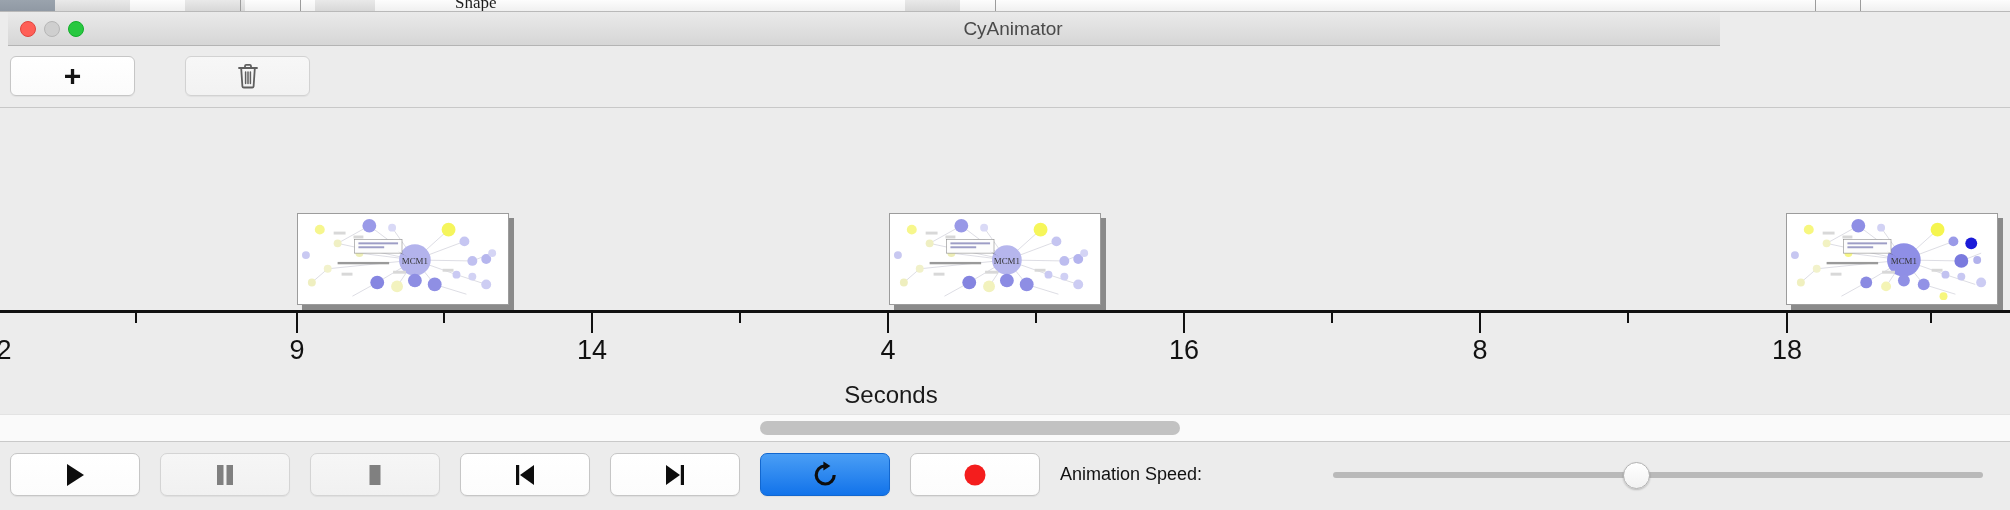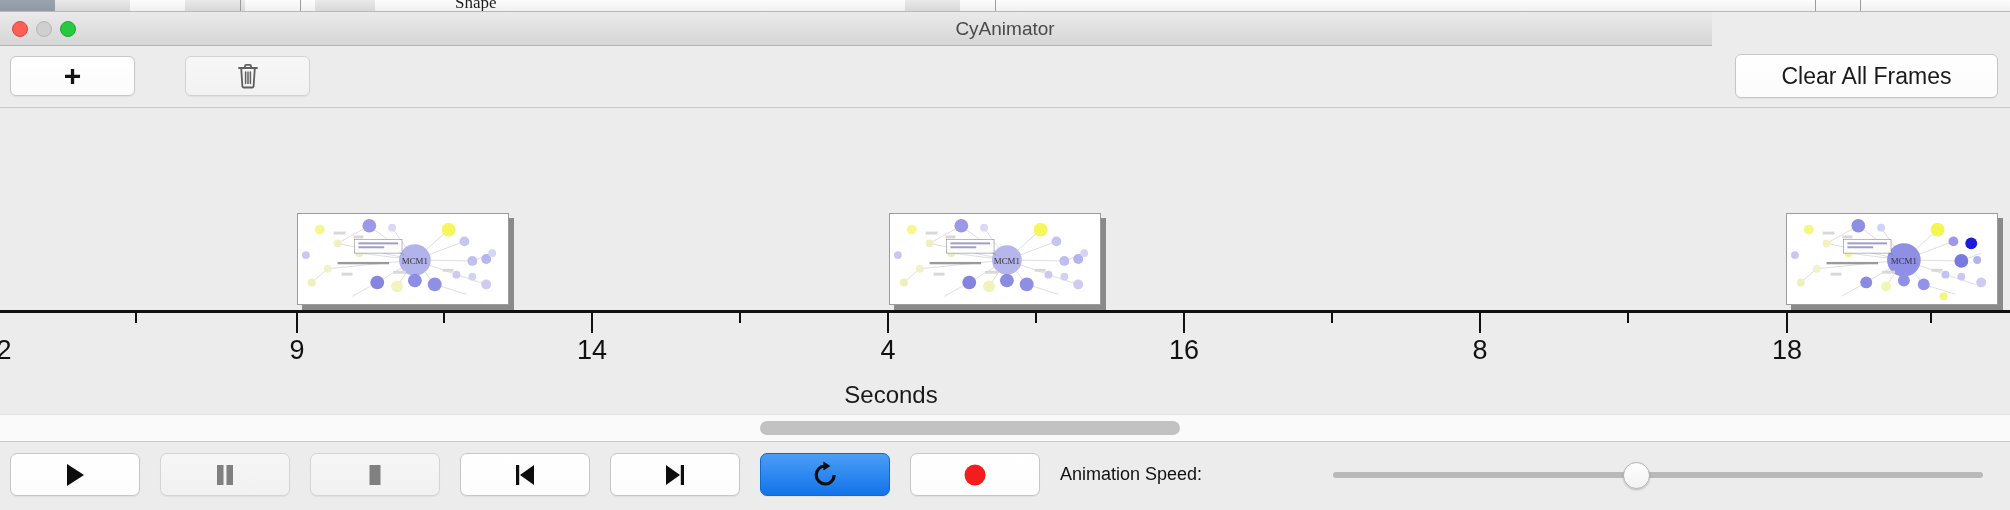--- a/index.html
+++ b/index.html
@@ -22,21 +22,21 @@
   .bg-sliver .sw { position:absolute; top:0; height:12px; background:linear-gradient(#e9e9e9,#d6d6d6); }
   .bg-sliver .sel { background:linear-gradient(#9aa3ad,#8f98a3); }
   .bg-sliver .txt {
     position:absolute; top:-7px; left:455px; font-size:17px; color:#1d1d1d;
     white-space:nowrap; font-family:"Liberation Serif", serif;
   }
   .bg-sliver .tick { position:absolute; top:0; width:1px; height:12px; background:#9c9c9c; }
 
   
   .titlebar {
-    position:absolute; left:0; top:12px; width:1712px; height:34px;
+    position:absolute; left:8px; top:12px; width:1712px; height:34px;
     background: linear-gradient(#eaeaea, #d6d6d6);
     border-bottom:1px solid #b4b4b4;
   }
   .lights { position:absolute; left:12px; top:9px; display:flex; gap:8px; }
   .light { width:16px; height:16px; border-radius:50%; }
   .light.red   { background:#ff5f57; border:0.5px solid #e0443e; }
   .light.amber { background:#cfcfcf; border:0.5px solid #b6b6b6; }
   .light.green { background:#28c840; border:0.5px solid #13ae2b; }
   .win-title {
     position:absolute; left:0; top:0; width:2010px; height:34px;
@@ -172,23 +172,20 @@
     <div class="btn btn-add">
       <span class="plus-icon">+</span>
     </div>
     <div class="btn btn-del dim">
       <svg class="trash-icon" width="22" height="26" viewBox="0 0 22 26">
         <path d="M2 5 H20" stroke="#5f5f5f" stroke-width="1.8" fill="none" stroke-linecap="round"></path>
         <path d="M8 5 V3 A1.2 1.2 0 0 1 9.2 1.9 H12.8 A1.2 1.2 0 0 1 14 3 V5" stroke="#5f5f5f" stroke-width="1.8" fill="none"></path>
         <path d="M4.2 5.5 L5.4 23.3 A1.4 1.4 0 0 0 6.8 24.5 H15.2 A1.4 1.4 0 0 0 16.6 23.3 L17.8 5.5" stroke="#5f5f5f" stroke-width="1.8" fill="none" stroke-linejoin="round"></path>
         <path d="M8.6 9 V20.5 M11 9 V20.5 M13.4 9 V20.5" stroke="#5f5f5f" stroke-width="1.5" fill="none" stroke-linecap="round"></path>
       </svg>
-    </div>
-    <div class="btn btn-clear">
-      <span>Clear All Frames</span>
     </div>
   </div>
 
   <div class="timeline">
 
     <div class="frame" style="left:297px; top:104px; width:212px; height:92px;">
       <div class="shadow"></div>
       <div class="card">
         <svg viewBox="0 0 212 92" preserveAspectRatio="none">
           <g stroke="#b9b9c8" stroke-width="0.5" fill="none">

